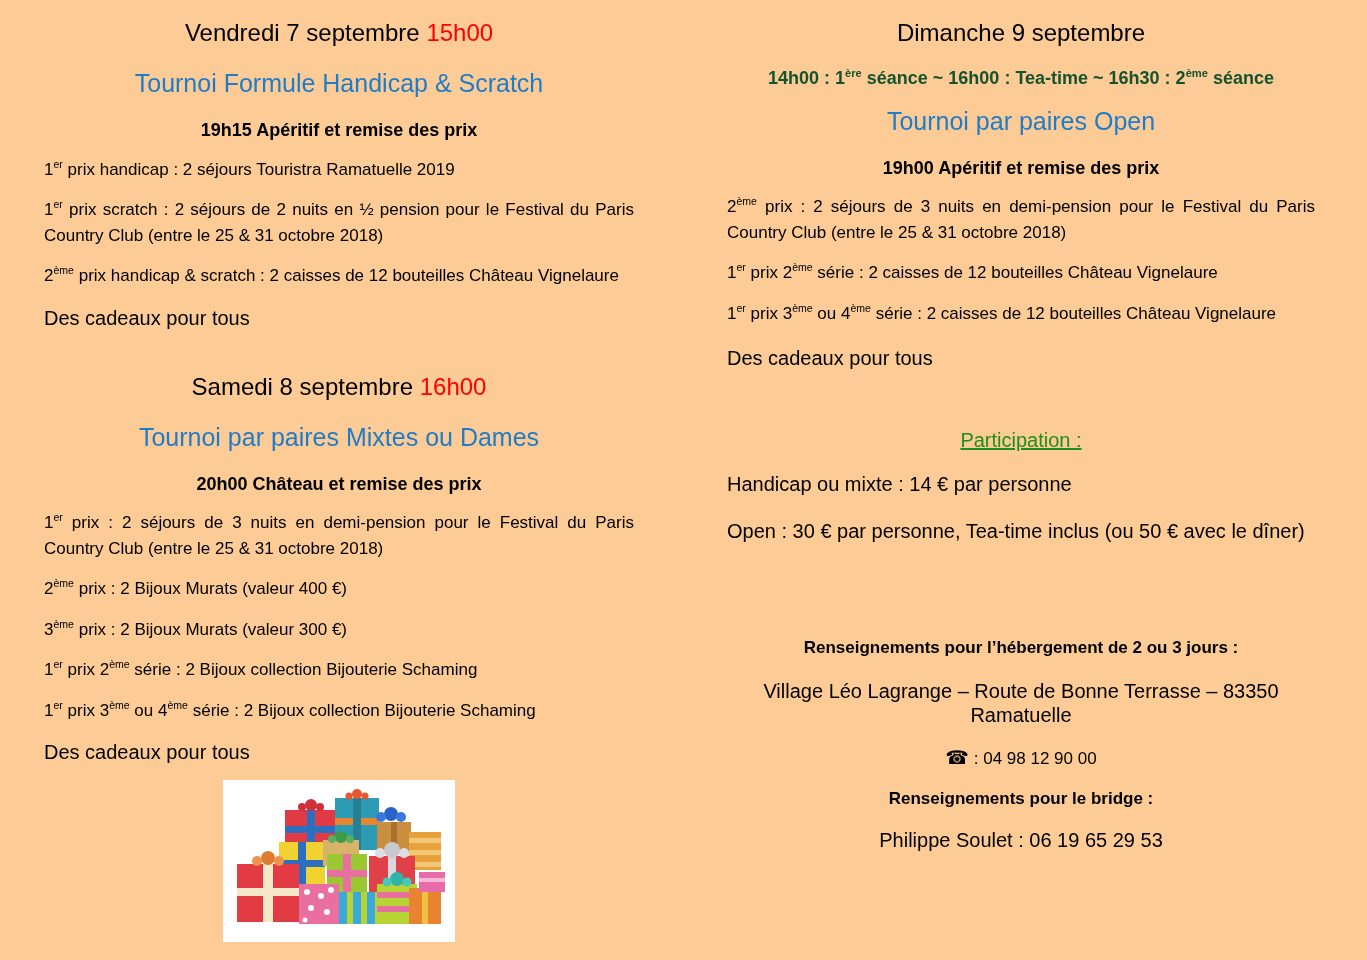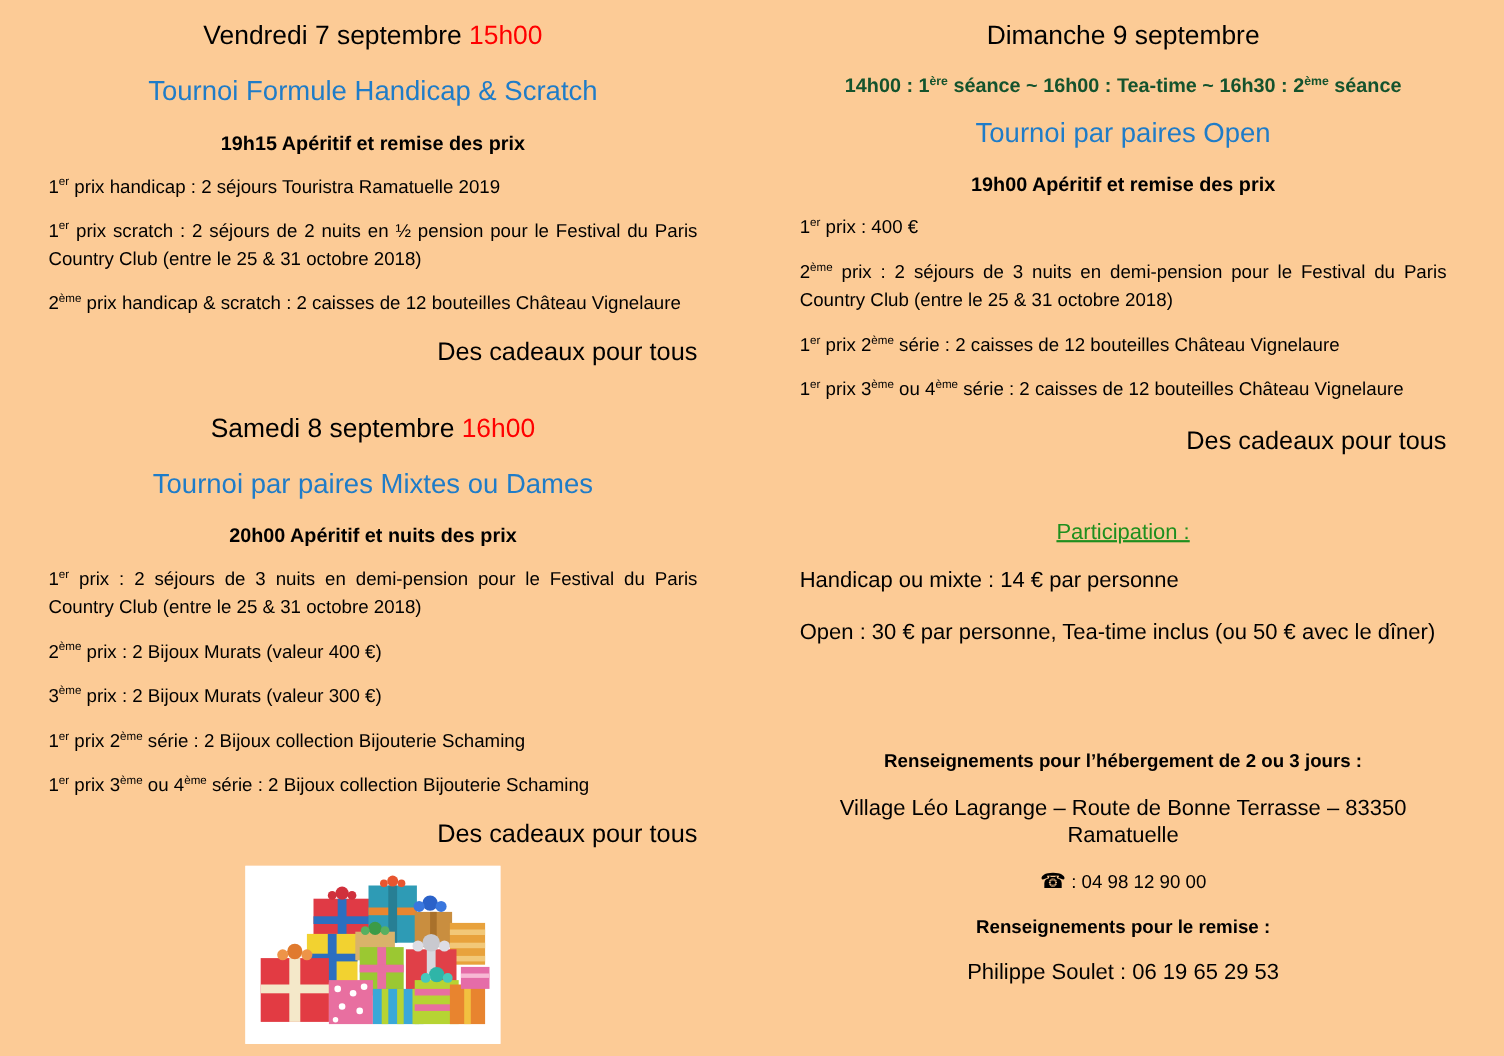--- a/index.html
+++ b/index.html
@@ -13,21 +13,21 @@
   .col{box-sizing:border-box;}
   .col-left{width:683px;padding:10px 49px 0 44px;}
   .col-right{width:684px;padding:10px 52px 0 44px;}
 
   .h-date{font-size:24px;font-weight:400;text-align:center;margin:8px 0 0;line-height:1.25;}
   .h-date .time{color:#FF0000;}
   .h-tournament{font-size:25px;font-weight:400;color:#1F7CC8;text-align:center;margin:20px 0 0;line-height:1.2;}
   .h-sub{font-size:18px;text-align:center;margin:22px 0 0;line-height:1.2;font-weight:bold;}
   .schedule{font-size:18px;font-weight:700;color:#14532d;text-align:center;margin:20px 0 0;line-height:1.2;}
   p.body{font-size:17px;line-height:1.5;text-align:justify;margin:15px 0 0;}
-  .gifts-line{font-size:23px;text-align:right;margin:17px 0 0;line-height:1.2;}
+  .gifts-line{font-size:20px;text-align:left;margin:17px 0 0;line-height:1.2;}
   .h-date.second{margin-top:42px;}
   sup{font-size:0.62em;vertical-align:super;line-height:0;}
 
   .participation-h{font-size:20px;color:#1E8F1E;text-align:center;text-decoration:underline;margin:58px 0 0;line-height:1.2;}
   .participation p{font-size:20px;line-height:1.45;text-align:left;margin:18px 0 0;}
 
   .contact{margin-top:92px;text-align:center;}
   .contact p{margin:0;}
   .c-bold{font-size:17px;font-weight:700;line-height:1.2;}
   .c-reg{font-size:20px;font-weight:400;line-height:1.2;margin-top:20px !important;}
@@ -58,21 +58,21 @@
     <p class="body">1<sup>er</sup> prix handicap : 2 séjours Touristra Ramatuelle 2019</p>
     <p class="body">1<sup>er</sup> prix scratch : 2 séjours de 2 nuits en ½ pension pour le Festival du Paris Country Club (entre le 25 &amp; 31 octobre 2018)</p>
     <p class="body">2<sup>ème</sup> prix handicap &amp; scratch : 2 caisses de 12 bouteilles Château Vignelaure</p>
 
     <div class="gifts-line">Des cadeaux pour tous</div>
 
     <div class="h-date second"><span>Samedi 8 septembre</span> <span class="time">16h00</span></div>
 
     <div class="h-tournament">Tournoi par paires Mixtes ou Dames</div>
 
-    <div class="h-sub">20h00 Apéritif et nuits des prix</div>
+    <div class="h-sub">20h00 Château et remise des prix</div>
 
     <p class="body">1<sup>er</sup> prix : 2 séjours de 3 nuits en demi-pension pour le Festival du Paris Country Club (entre le 25 &amp; 31 octobre 2018)</p>
     <p class="body">2<sup>ème</sup> prix : 2 Bijoux Murats (valeur 400 €)</p>
     <p class="body">3<sup>ème</sup> prix : 2 Bijoux Murats (valeur 300 €)</p>
     <p class="body">1<sup>er</sup> prix 2<sup>ème</sup> série : 2 Bijoux collection Bijouterie Schaming</p>
     <p class="body">1<sup>er</sup> prix 3<sup>ème</sup> ou 4<sup>ème</sup> série : 2 Bijoux collection Bijouterie Schaming</p>
 
     <div class="gifts-line">Des cadeaux pour tous</div>
 
     <div class="gifts-image-wrap" role="img" aria-label="Pile de cadeaux colorés">
@@ -182,35 +182,34 @@
   <div class="col col-right">
 
     <div class="h-date">Dimanche 9 septembre</div>
 
     <div class="schedule">14h00 : 1<sup>ère</sup> séance ~ 16h00 : Tea-time ~ 16h30 : 2<sup>ème</sup> séance</div>
 
     <div class="h-tournament" style="margin-top:16px;">Tournoi par paires Open</div>
 
     <div class="h-sub">19h00 Apéritif et remise des prix</div>
 
-    <p class="body">1<sup>er</sup> prix : 400 €</p>
     <p class="body">2<sup>ème</sup> prix : 2 séjours de 3 nuits en demi-pension pour le Festival du Paris Country Club (entre le 25 &amp; 31 octobre 2018)</p>
     <p class="body">1<sup>er</sup> prix 2<sup>ème</sup> série : 2 caisses de 12 bouteilles Château Vignelaure</p>
     <p class="body">1<sup>er</sup> prix 3<sup>ème</sup> ou 4<sup>ème</sup> série : 2 caisses de 12 bouteilles Château Vignelaure</p>
 
     <div class="gifts-line" style="margin-top:20px;">Des cadeaux pour tous</div>
 
     <div class="participation">
       <div class="participation-h">Participation :</div>
       <p>Handicap ou mixte : 14 € par personne</p>
       <p>Open : 30 € par personne, Tea-time inclus (ou 50 € avec le dîner)</p>
     </div>
 
     <div class="contact">
       <p class="c-bold">Renseignements pour l’hébergement de 2 ou 3 jours :</p>
       <p class="c-reg">Village Léo Lagrange – Route de Bonne Terrasse – 83350 Ramatuelle</p>
       <p class="c-phone"><span class="phone-glyph">☎</span> <span>: 04 98 12 90 00</span></p>
-      <p class="c-bold second">Renseignements pour le remise :</p>
+      <p class="c-bold second">Renseignements pour le bridge :</p>
       <p class="c-reg last">Philippe Soulet : 06 19 65 29 53</p>
     </div>
 
   </div>
 </div>
 
 </body></html>

